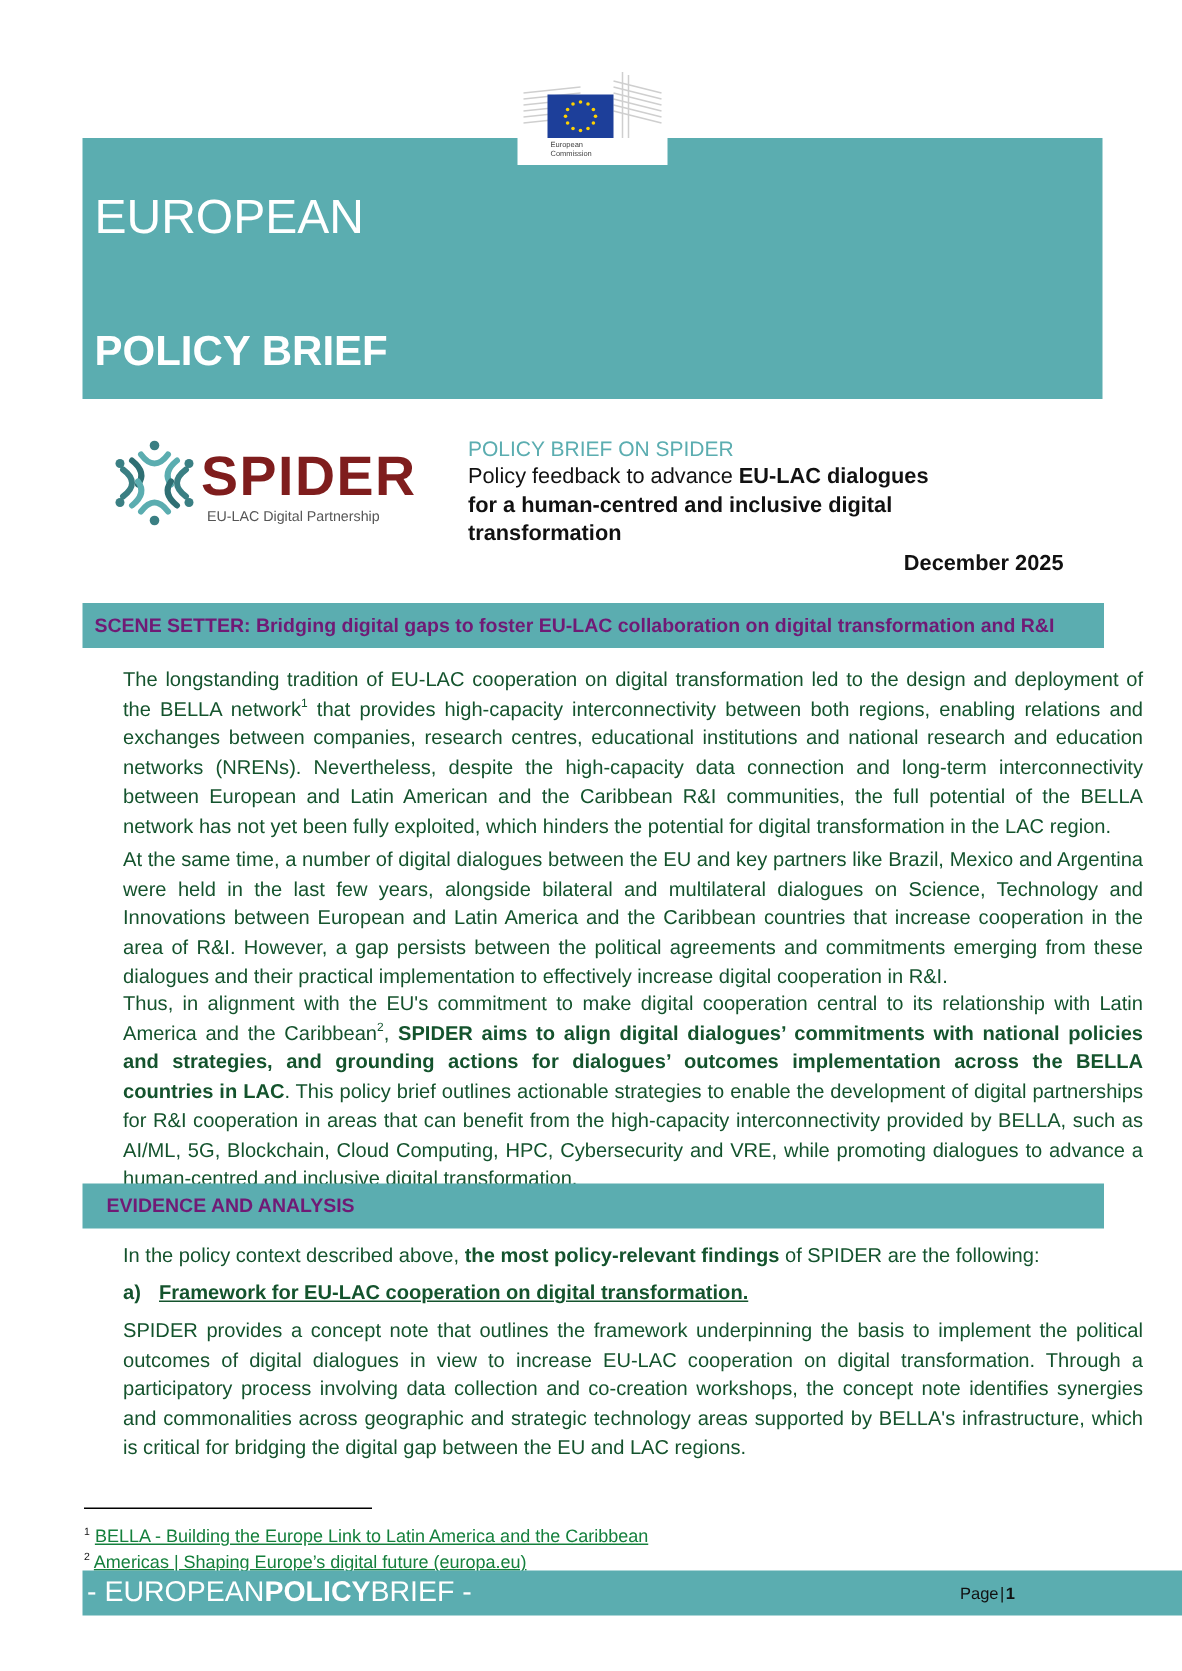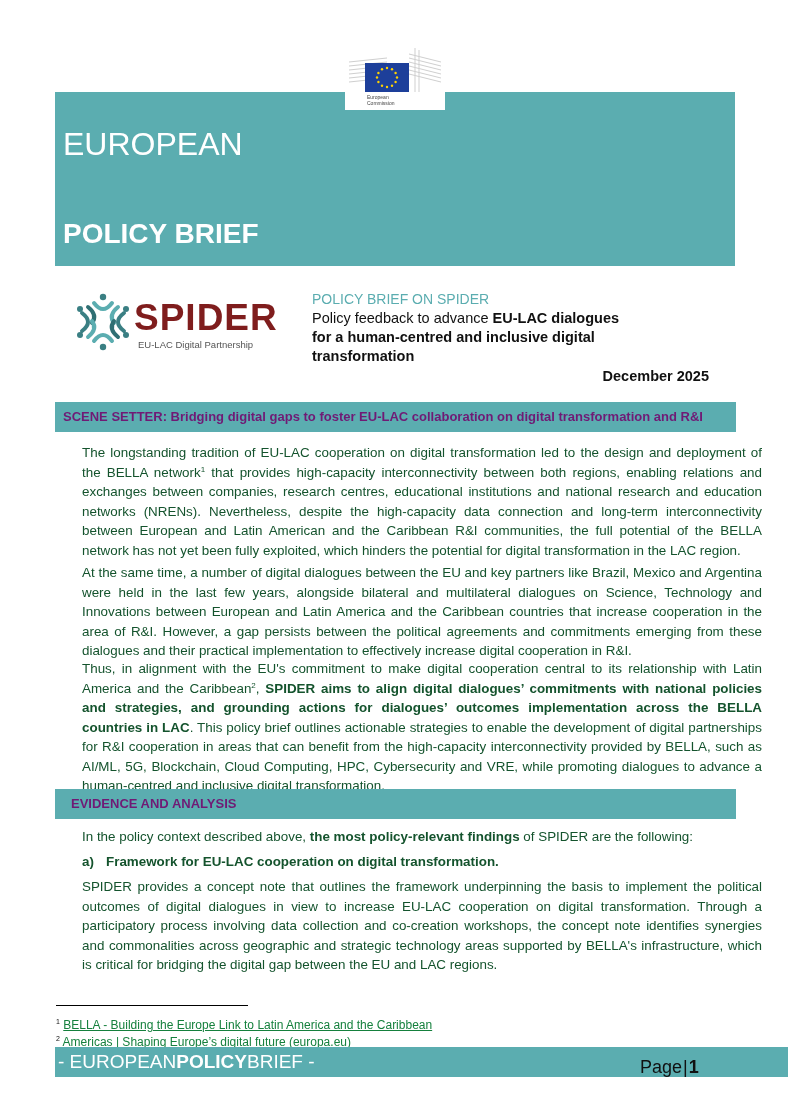--- a/index.html
+++ b/index.html
@@ -21,21 +21,21 @@
   .section-bar { position:absolute; left:55px; width:681px; height:30px; color:#701a75; font-weight:bold; font-size:13px; line-height:30px; padding-left:8px; box-sizing:border-box; }
   .para { position:absolute; left:40px; width:680px; font-size:13.4px; line-height:19.5px; text-align:justify; color:#14532d;margin-left:42px; }
   .para sup { font-size:8px; line-height:0; }
   #footnote-rule { position:absolute; left:56px; top:1005px; width:192px; border-top:1px solid #000; }
   .footnote { position:absolute; left:56px; font-size:12px; line-height:14px; }
   .footnote a { color:#15803d; text-decoration:underline; }
   .footnote sup { font-size:7px; }
   #footer { position:absolute; left:55px; top:1047px; width:774px; height:30px; }
   #footer .brand { position:absolute; left:3px; top:3px; font-size:19px; color:#fff; line-height:24px; }
   #footer .brand b { font-weight:bold; }
-  #footer .page { position:absolute; left:585px; top:10px; font-size:18px; color:#111; }
+  #footer .page { position:absolute; left:585px; top:10px; font-size:11px; color:#111; }
 </style>
 </head>
 <body>
 
 <div id="ec-logo">
   <svg class="bld" viewBox="0 0 96 44">
     <g stroke="#cfcfcf" stroke-width="1">
       <line x1="2" y1="14" x2="40" y2="10"></line>
         <line x1="2" y1="18" x2="40" y2="14"></line>
       <line x1="2" y1="22" x2="40" y2="18"></line>
@@ -117,21 +117,21 @@
 <div class="para" style="top:443px;"><span>The longstanding tradition of EU-LAC cooperation on digital transformation led to the design and deployment of the BELLA network</span><sup>1</sup><span> that provides high-capacity interconnectivity between both regions, enabling relations and exchanges between companies, research centres, educational institutions and national research and education networks (NRENs). Nevertheless, despite the high-capacity data connection and long-term interconnectivity between European and Latin American and the Caribbean R&amp;I communities, the full potential of the BELLA network has not yet been fully exploited, which hinders the potential for digital transformation in the LAC region.</span></div>
 
 <div class="para" style="top:563px;">At the same time, a number of digital dialogues between the EU and key partners like Brazil, Mexico and Argentina were held in the last few years, alongside bilateral and multilateral dialogues on Science, Technology and Innovations between European and Latin America and the Caribbean countries that increase cooperation in the area of R&amp;I. However, a gap persists between the political agreements and commitments emerging from these dialogues and their practical implementation to effectively increase digital cooperation in R&amp;I.</div>
 
 <div class="para" style="top:659px;"><span>Thus, in alignment with the EU's commitment to make digital cooperation central to its relationship with Latin America and the Caribbean</span><sup>2</sup><span>, </span><b>SPIDER aims to align digital dialogues’ commitments with national policies and strategies, and grounding actions for dialogues’ outcomes implementation across the BELLA countries in LAC</b><span>. This policy brief outlines actionable strategies to enable the development of digital partnerships for R&amp;I cooperation in areas that can benefit from the high-capacity interconnectivity provided by BELLA, such as AI/ML, 5G, Blockchain, Cloud Computing, HPC, Cybersecurity and VRE, while promoting dialogues to advance a human-centred and inclusive digital transformation.</span></div>
 
 <div class="section-bar teal" style="top:789px;padding-left:16px;">EVIDENCE AND ANALYSIS</div>
 
 <div class="para" style="top:827px;"><span>In the policy context described above, </span><b>the most policy-relevant findings</b><span> of SPIDER are the following:</span></div>
 
-<div class="para" style="top:852px;font-weight:bold;"><span style="display:inline-block;width:24px;">a)</span><span>Framework for EU-LAC cooperation on digital transformation.</span></div>
+<div class="para" style="top:852px;font-weight:bold;text-decoration:underline;"><span style="display:inline-block;width:24px;">a)</span><span>Framework for EU-LAC cooperation on digital transformation.</span></div>
 
 <div class="para" style="top:877px;">SPIDER provides a concept note that outlines the framework underpinning the basis to implement the political outcomes of digital dialogues in view to increase EU-LAC cooperation on digital transformation. Through a participatory process involving data collection and co-creation workshops, the concept note identifies synergies and commonalities across geographic and strategic technology areas supported by BELLA's infrastructure, which is critical for bridging the digital gap between the EU and LAC regions.</div>
 
 <div id="footnote-rule"></div>
 <div class="footnote" style="top:1015px;"><sup>1</sup> <a>BELLA - Building the Europe Link to Latin America and the Caribbean</a></div>
 <div class="footnote" style="top:1032px;"><sup>2</sup> <a>Americas | Shaping Europe’s digital future (europa.eu)</a></div>
 
 <div id="footer" class="teal">
   <div class="brand"><span>- EUROPEAN</span><b>POLICY</b><span>BRIEF -</span></div>
   <div class="page"><span>Page</span><span style="padding:0 1px;">|</span><b>1</b></div>

